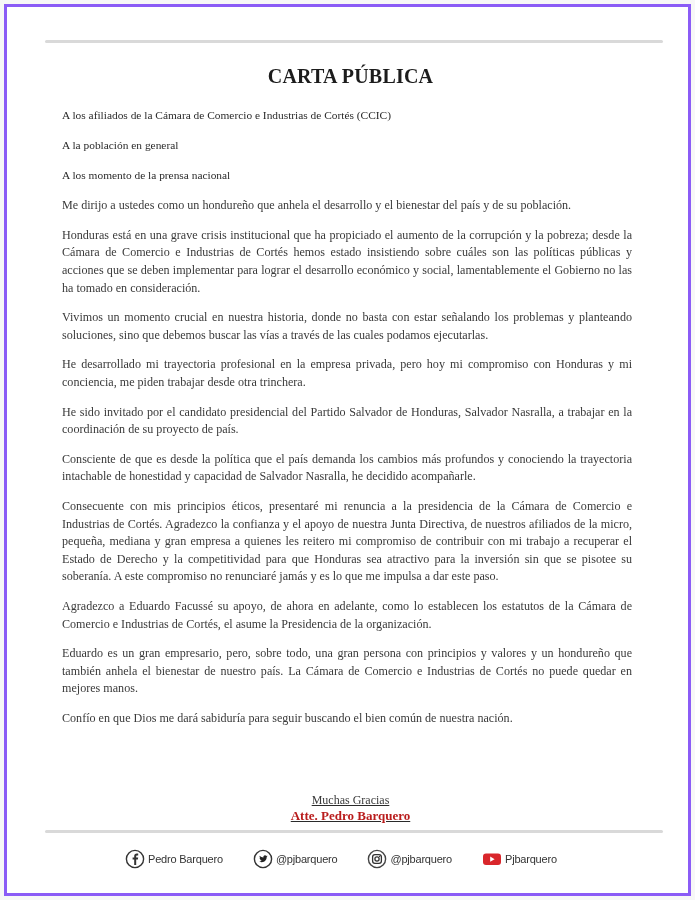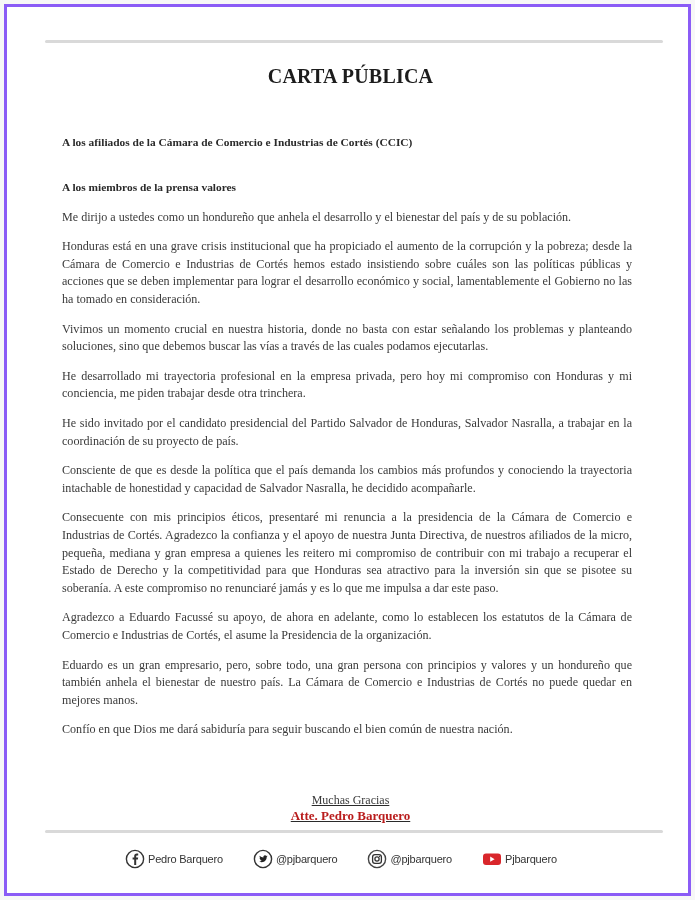--- a/index.html
+++ b/index.html
@@ -17,21 +17,21 @@
     .rule.top { top: 33px; }
     .rule.bottom { top: 823px; }
     .title {
       position: absolute; top: 58px; left: 0; width: 687px; text-align: center;
       font-weight: bold; font-size: 20px; letter-spacing: 0.2px; color: #1c1c1c;
     }
     .content {
       position: absolute; left: 55px; top: 100px; width: 570px;
       font-size: 12.1px; line-height: 17.6px; text-align: justify; color: #3a3a3a;
     }
-    .salute { font-weight: bold; font-size: 11.4px; color: #2a2a2a; margin-bottom: 12.5px; margin-top: 27px; }
+    .salute { font-weight: normal; font-size: 11.4px; color: #2a2a2a; margin-bottom: 12.5px; }
     .para { margin-bottom: 12px; }
     .signoff {
       position: absolute; top: 786px; left: 0; width: 687px; text-align: center; text-decoration: underline;
     }
     .thanks { font-size: 12px; color: #3a3a3a; line-height: 15px; }
     .signature { font-weight: bold; font-size: 13px; color: #b91c1c; line-height: 16px; }
     .footer {
       position: absolute; top: 840px; left: 118px; height: 24px;
       display: flex; align-items: center; gap: 0;
       font-family: "Liberation Sans", "DejaVu Sans", sans-serif;
@@ -45,21 +45,22 @@
 </head>
 <body>
 
 <div class="page">
   <div class="rule top"></div>
 
   <h1 class="title">CARTA PÚBLICA</h1>
 
   <div class="content">
     <p class="salute">A los afiliados de la Cámara de Comercio e Industrias de Cortés (CCIC)</p>
-    <p class="salute">A los miembros de la prensa valores</p>
+    <p class="salute">A la población en general</p>
+    <p class="salute">A los momento de la prensa nacional</p>
 
     <p class="para">Me dirijo a ustedes como un hondureño que anhela el desarrollo y el bienestar del país y de su población.</p>
     <p class="para">Honduras está en una grave crisis institucional que ha propiciado el aumento de la corrupción y la pobreza; desde la Cámara de Comercio e Industrias de Cortés hemos estado insistiendo sobre cuáles son las políticas públicas y acciones que se deben implementar para lograr el desarrollo económico y social, lamentablemente el Gobierno no las ha tomado en consideración.</p>
     <p class="para">Vivimos un momento crucial en nuestra historia, donde no basta con estar señalando los problemas y planteando soluciones, sino que debemos buscar las vías a través de las cuales podamos ejecutarlas.</p>
     <p class="para">He desarrollado mi trayectoria profesional en la empresa privada, pero hoy mi compromiso con Honduras y mi conciencia, me piden trabajar desde otra trinchera.</p>
     <p class="para">He sido invitado por el candidato presidencial del Partido Salvador de Honduras, Salvador Nasralla, a trabajar en la coordinación de su proyecto de país.</p>
     <p class="para">Consciente de que es desde la política que el país demanda los cambios más profundos y conociendo la trayectoria intachable de honestidad y capacidad de Salvador Nasralla, he decidido acompañarle.</p>
     <p class="para">Consecuente con mis principios éticos, presentaré mi renuncia a la presidencia de la Cámara de Comercio e Industrias de Cortés. Agradezco la confianza y el apoyo de nuestra Junta Directiva, de nuestros afiliados de la micro, pequeña, mediana y gran empresa a quienes les reitero mi compromiso de contribuir con mi trabajo a recuperar el Estado de Derecho y la competitividad para que Honduras sea atractivo para la inversión sin que se pisotee su soberanía. A este compromiso no renunciaré jamás y es lo que me impulsa a dar este paso.</p>
     <p class="para">Agradezco a Eduardo Facussé su apoyo, de ahora en adelante, como lo establecen los estatutos de la Cámara de Comercio e Industrias de Cortés, el asume la Presidencia de la organización.</p>
     <p class="para">Eduardo es un gran empresario, pero, sobre todo, una gran persona con principios y valores y un hondureño que también anhela el bienestar de nuestro país. La Cámara de Comercio e Industrias de Cortés no puede quedar en mejores manos.</p>

